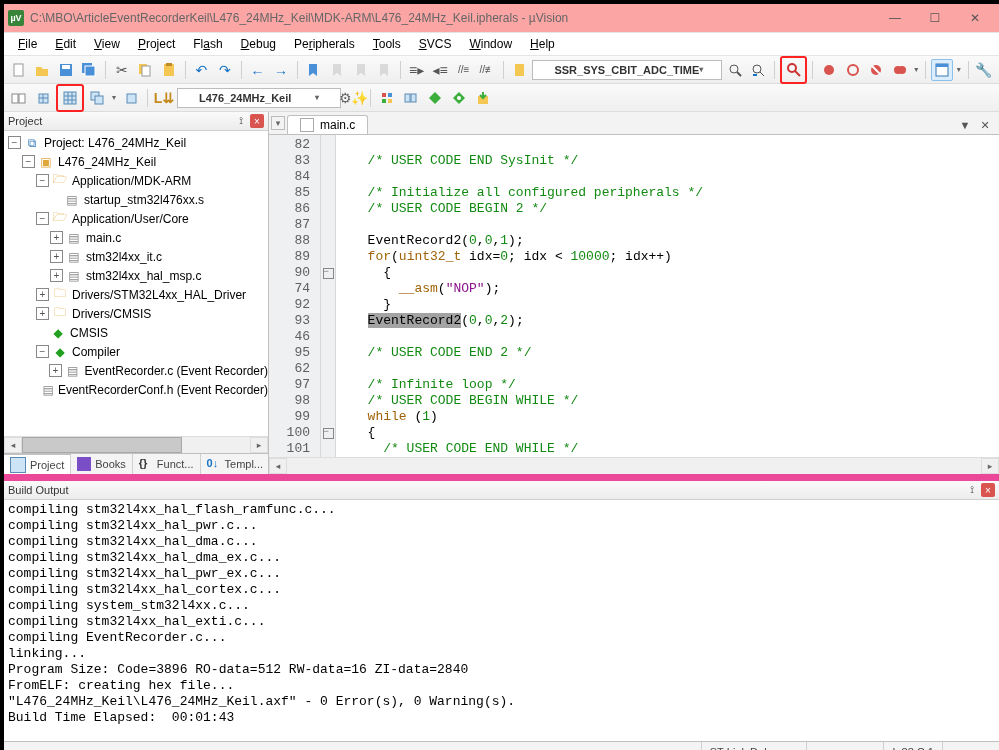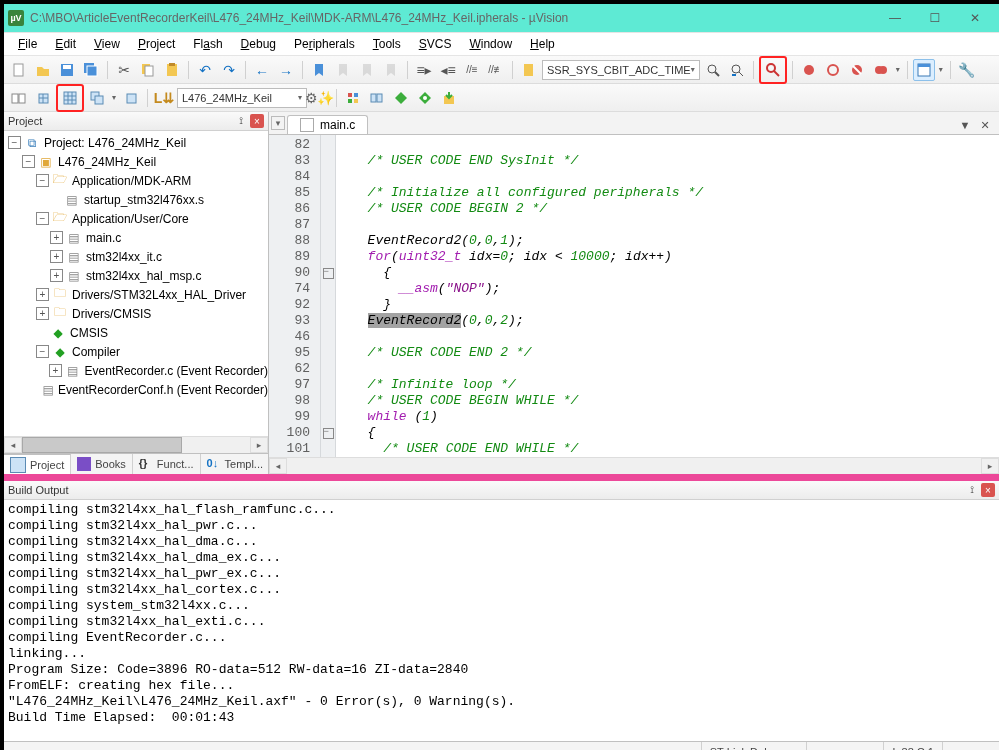--- a/index.html
+++ b/index.html
@@ -9,21 +9,21 @@
     font-size: 12px;
     background: #fff;
     color: #000;
     overflow: hidden;
     border: 2px solid #000;
     box-sizing: border-box;
   }
   
   .titlebar {
     height: 28px;
-    background: #5eead4;
+    background: #fca5a5;
     display: flex;
     align-items: center;
     padding: 0 4px;
     border-bottom: 1px solid #e5e5e5;
   }
   .titlebar .app-icon {
     width: 16px; height: 16px;
     background: #39843b;
     border-radius: 2px;
     display: inline-flex; align-items: center; justify-content: center;
@@ -89,24 +89,25 @@
   }
   .tdrop {
     width: 8px; font-size: 8px; color:#666;
     display:inline-flex;align-items:center;justify-content:center;
   }
   .searchbox, .targetbox {
     height: 18px;
     border: 1px solid #bcbcbc;
     background: #fff;
     font-size: 11px;
-    padding: 0 4px;
+    padding: 0 21px;
     display: inline-flex; align-items: center;
     min-width: 130px;
     color: #333;
+    font-weight: bold;
   }
   .targetbox { min-width: 120px; }
   .searchbox .dd, .targetbox .dd { margin-left: auto; font-size: 8px; color:#666; }
   
   .workspace {
     display: flex;
     height: calc(100% - 28px - 22px - 27px - 27px - 20px - 260px);
   }
   
   .project-panel {
@@ -253,23 +254,23 @@
   }
   .fold-col div { height:16px; display:flex;align-items:center;justify-content:center;font-size:10px;color:#777;}
   .fold-col .box { width:9px;height:9px;border:1px solid #888;font-size:9px;line-height:7px;}
   .code {
     flex:1;
     padding: 2px 0 0 16px;
     white-space: pre;
     color:#000;
     overflow:hidden;
   }
-  .code div { height:16px;font-style:italic; }
+  .code div { height:16px; }
   .c-green  { color:#128a12; }
-  .c-blue   { color:#a21caf; }
+  .c-blue   { color:#a16207; }
   .c-num    { color:#128a12; }
   .c-purple { color:#8a128a; }
   .hl { background:#a3a3a3; }
   .editor-hscroll {
     height: 16px;
     background:#f0f0f0;
     border-top:1px solid #ddd;
     display:flex;
   }
   .editor-hscroll .arrow {

